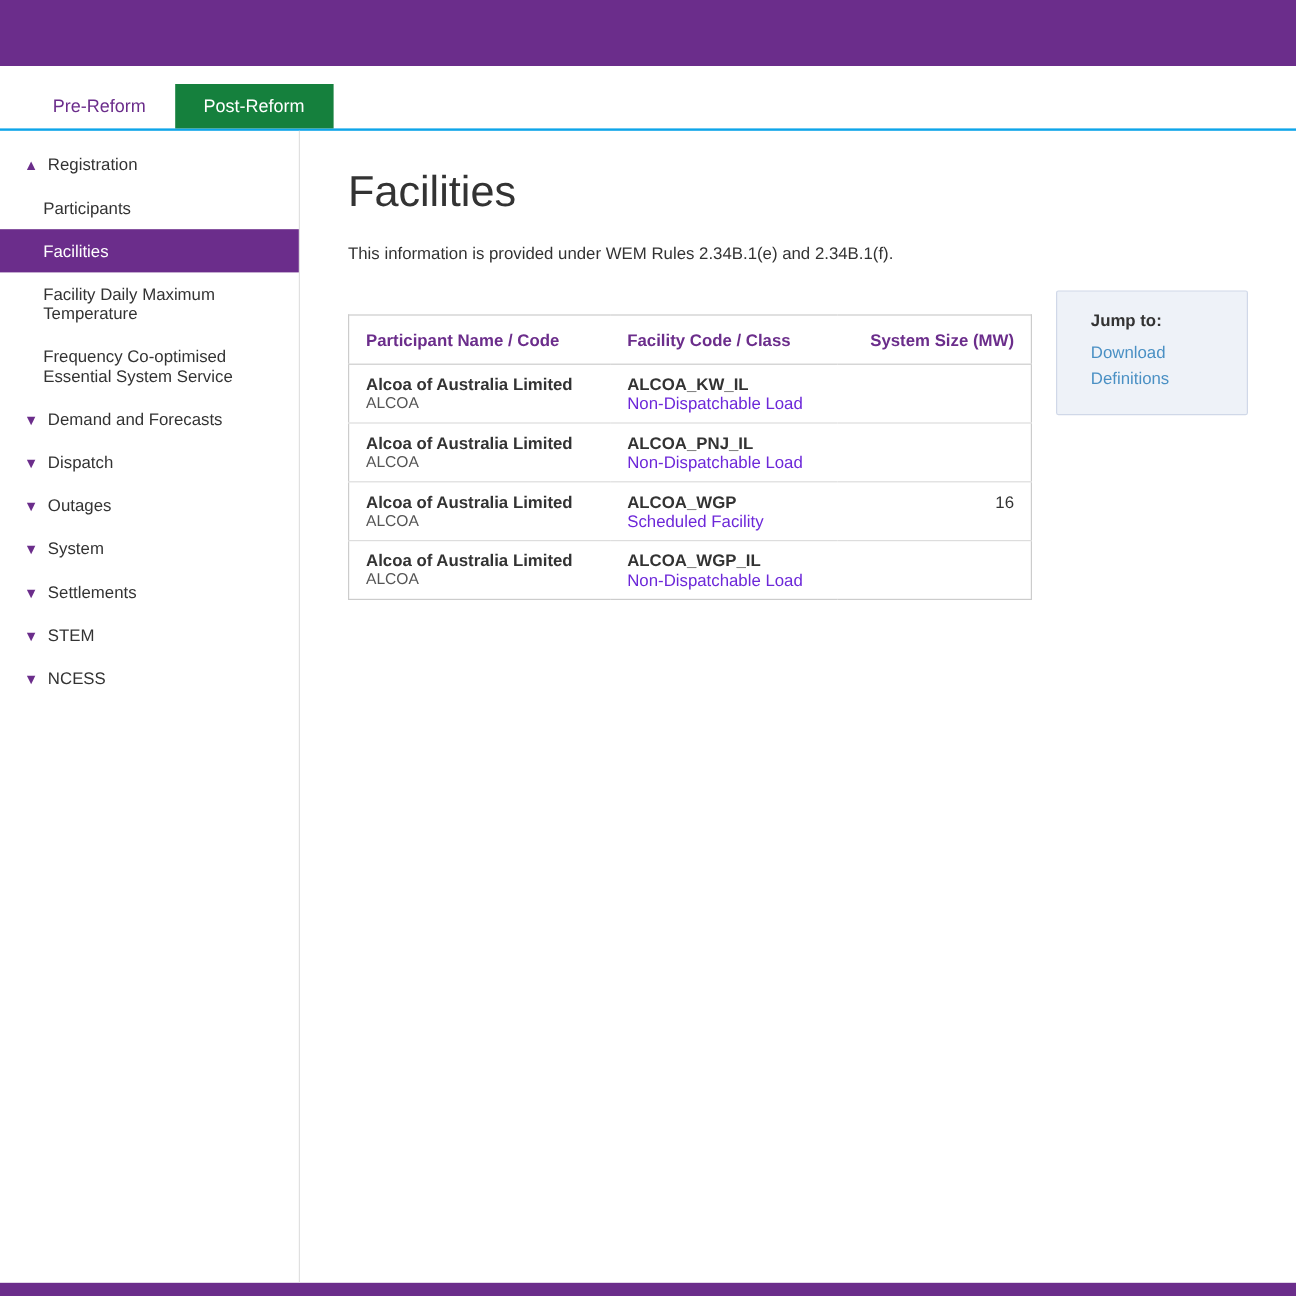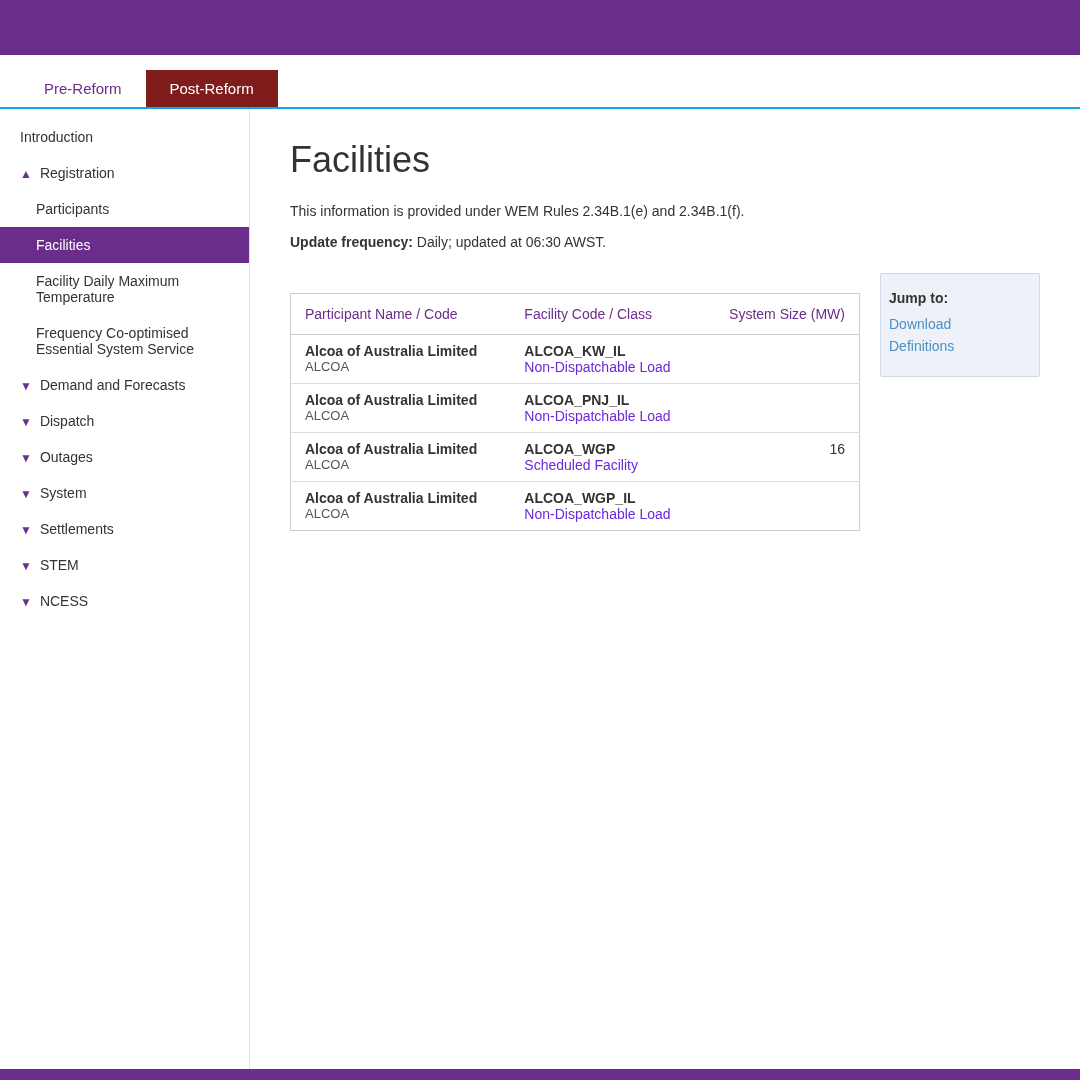--- a/index.html
+++ b/index.html
@@ -20,21 +20,21 @@
     }
     .tab {
       padding: 10px 24px;
       cursor: pointer;
       font-size: 15px;
       border: none;
       background: transparent;
       color: #6b2d8b;
     }
     .tab.active {
-      background: #7f1d1d;
+      background: #15803d;
       color: #fff;
     }
 
     .layout {
       display: flex;
       min-height: 960px;
     }
 
     .sidebar {
       width: 250px;
@@ -100,21 +100,21 @@
     .content-area {
       display: flex;
       gap: 20px;
       align-items: flex-start;
       margin-top: 20px;
     }
 
     .jump-to-box {
       background: #eef2f8;
       border: 1px solid #d0d8e8;
-      padding: 16px 8px;
+      padding: 16px 28px;
       min-width: 160px;
       border-radius: 2px;
     }
     .jump-to-box .jump-title {
       font-weight: bold;
       margin-bottom: 10px;
       font-size: 14px;
       color: #333;
     }
     .jump-to-box a {
@@ -131,21 +131,21 @@
       margin-top: 20px;
       border: 1px solid #ccc;
     }
     thead tr {
       background: #fff;
     }
     thead th {
       padding: 12px 14px;
       text-align: left;
       color: #6b2d8b;
-      font-weight: normal;
+      font-weight: bold;
       font-size: 14px;
       border-bottom: 1px solid #ccc;
     }
     thead th.right { text-align: right; }
     tbody tr {
       border-bottom: 1px solid #ddd;
     }
     tbody tr:last-child { border-bottom: none; }
     tbody td {
       padding: 8px 14px;
@@ -172,21 +172,20 @@
 
 <div class="tabs">
   <button class="tab">Pre-Reform</button>
   <button class="tab active">Post-Reform</button>
 </div>
 
 <div class="layout">
 
   <nav class="sidebar">
 
-    <div class="sidebar-item top-level">Introduction</div>
 
     <div class="sidebar-section">
       <span class="chevron">▲</span>
       <span class="label">Registration</span>
     </div>
 
     <div class="sidebar-item sub-level">Participants</div>
     <div class="sidebar-item sub-level active">Facilities</div>
     <div class="sidebar-item sub-level">Facility Daily Maximum Temperature</div>
     <div class="sidebar-item sub-level">Frequency Co-optimised Essential System Service</div>
@@ -226,24 +225,20 @@
       <span class="label">NCESS</span>
     </div>
 
   </nav>
 
   <main class="main-content">
 
     <h1>Facilities</h1>
 
     <p class="description">This information is provided under WEM Rules 2.34B.1(e) and 2.34B.1(f).</p>
-    <p class="description">
-      <strong>Update frequency:</strong>
-      <span>Daily; updated at 06:30 AWST.</span>
-    </p>
 
     <div class="content-area">
 
       <div style="flex:1">
         <table>
           <thead>
             <tr>
               <th>Participant Name / Code</th>
               <th>Facility Code / Class</th>
               <th class="right">System Size (MW)</th>

